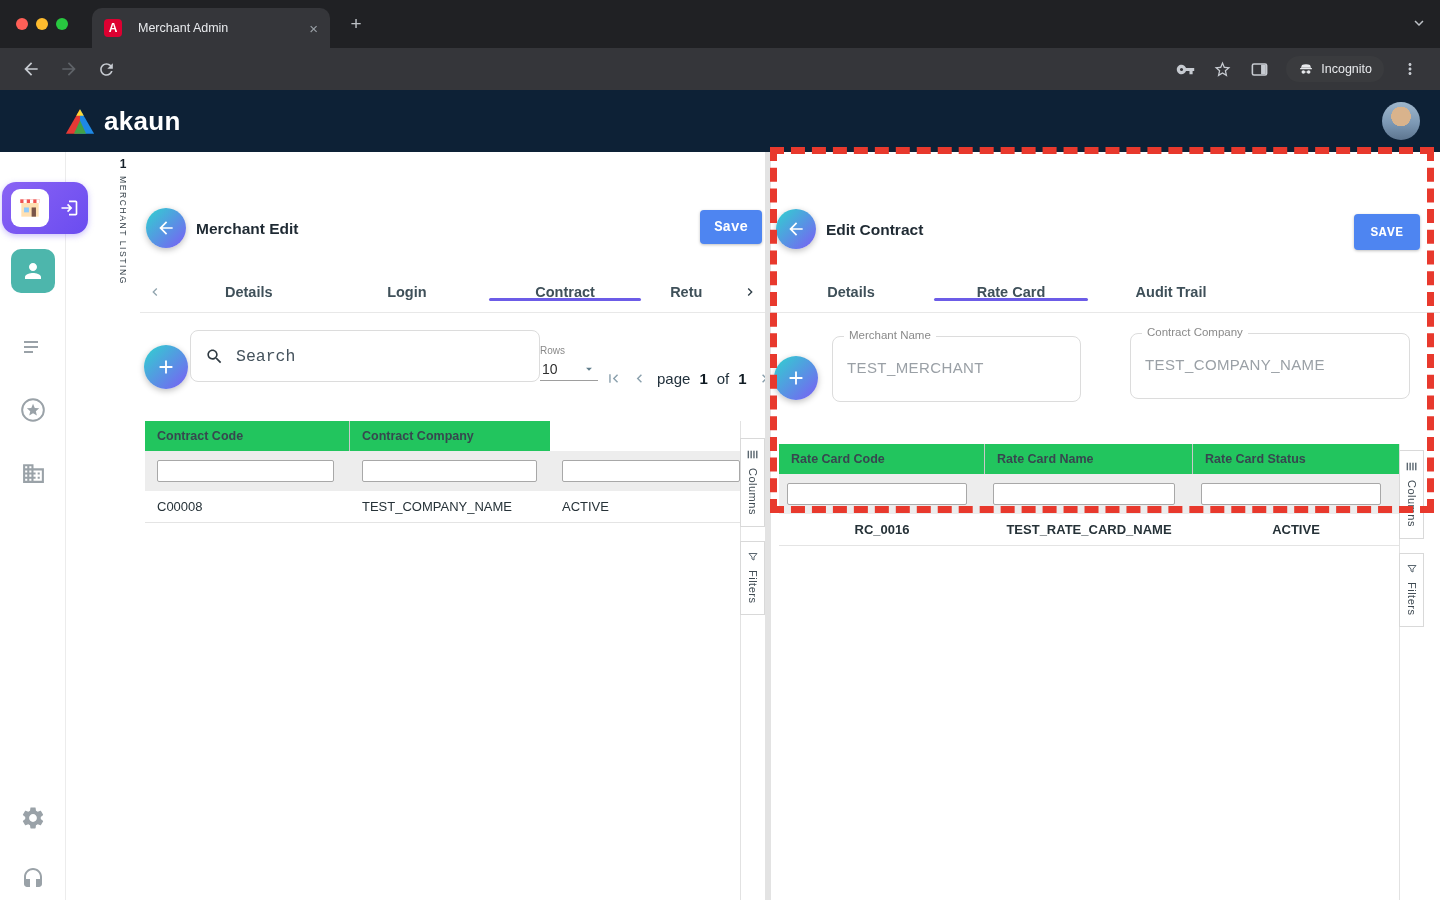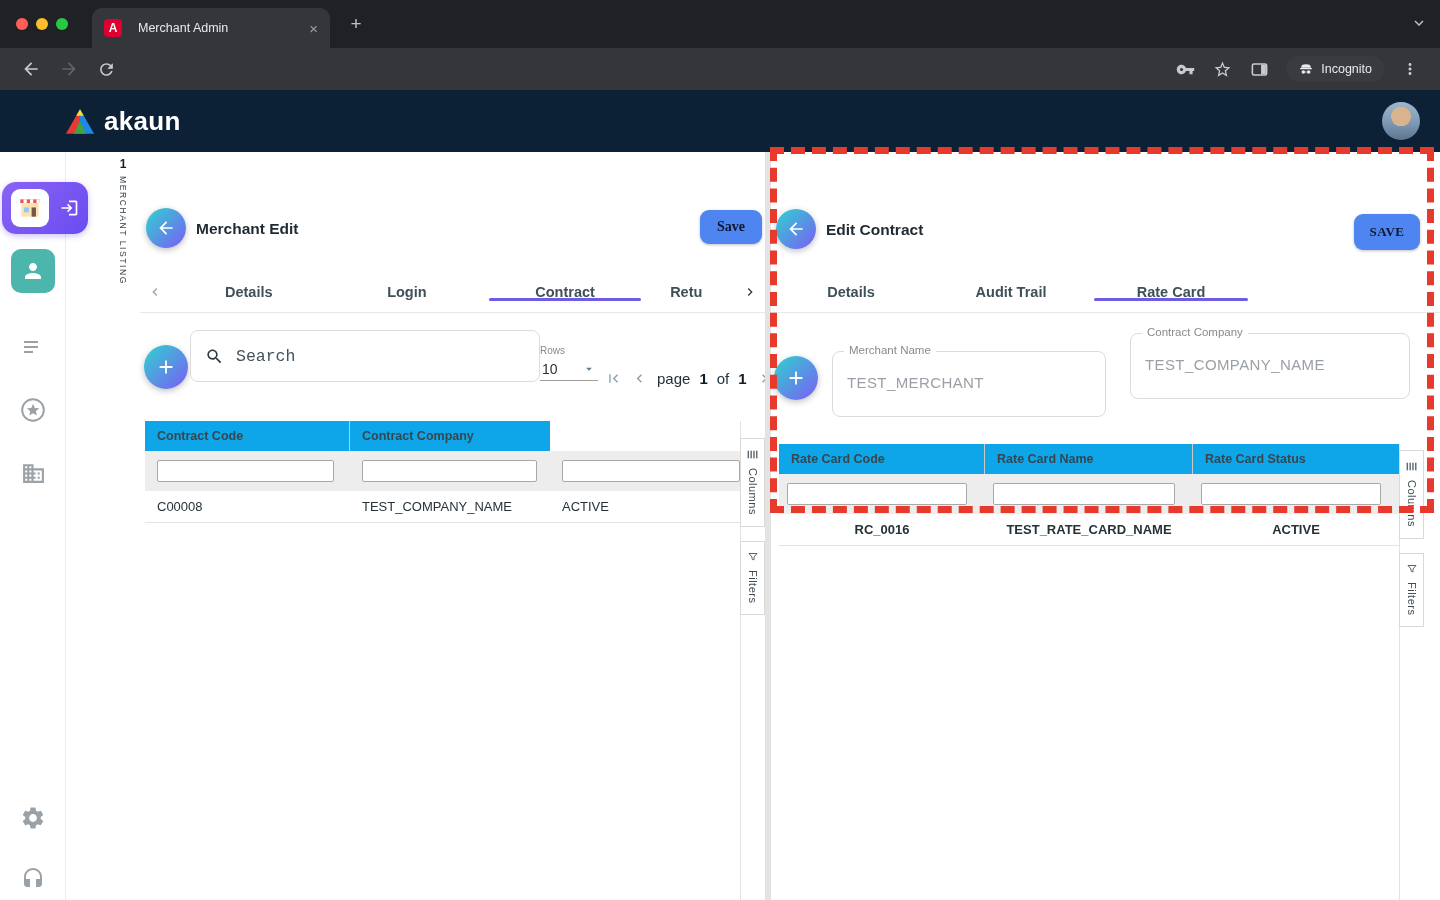--- a/index.html
+++ b/index.html
@@ -61,23 +61,23 @@
   .listing-label .vtext { writing-mode:vertical-rl; font-size:8.5px; letter-spacing:1.6px; color:#37424b; margin-top:5px; }
 
   .panel { position:absolute; top:0; height:748px; background:#fff;margin-top:46px; }
   .pdivider { position:absolute; left:765px; top:0; width:6px; height:748px; background:#e3e3e3; }
 
   .back-btn, .add-btn { border-radius:50%;
     background:linear-gradient(135deg,var(--grad-teal,#2fd3cf) 0%,var(--grad-violet,#7b5cf5) 100%);
     display:flex; align-items:center; justify-content:center; color:#fff; cursor:pointer;
     box-shadow:0 2px 6px rgba(0,0,0,.25); position:absolute; }
   .ptitle { position:absolute; font-size:15.5px; font-weight:700; color:#1f2a33; }
-  .btn-blue { position:absolute; background:var(--accent-blue,#4e85f1); color:#0f172a; border:none;
-              border-radius:9px; font-weight:600; cursor:pointer; box-shadow:0 1px 3px rgba(0,0,0,.25);
-              display:flex; align-items:center; justify-content:center; font-family:Liberation Serif, serif; }
+  .btn-blue { position:absolute; background:var(--accent-blue,#4e85f1); color:#ffffff; border:none;
+              border-radius:4px; font-weight:600; cursor:pointer; box-shadow:0 1px 3px rgba(0,0,0,.25);
+              display:flex; align-items:center; justify-content:center; font-family:Liberation Mono, monospace; }
 
   .tabrow { position:absolute; display:flex; align-items:center; border-bottom:1px solid #e8e8e8; }
   .tab { width:160px; display:flex; align-items:center; justify-content:center; font-size:14.5px;
          color:#3f5059; font-weight:600; position:relative; cursor:pointer; white-space:nowrap; }
   .tab.active::after { content:""; position:absolute; left:3px; right:3px; bottom:-1px; height:3px;
                        background:var(--accent-purple,#6c5ce7); border-radius:2px; }
   .tab.clip { width:92px; overflow:hidden; justify-content:flex-start; padding-left:26px; }
   .tab-chev { width:30px; display:flex; align-items:center; justify-content:center; color:#90a4ae; cursor:pointer; }
   .tab-chev.dark { margin-left:auto; color:#2f3e48; }
 
@@ -92,21 +92,21 @@
                    font-size:14px; color:#2f2f2f; padding:5px 2px 3px; cursor:pointer; }
   .rows .rselect svg { color:#607d8b; }
 
   .pager { position:absolute; display:flex; align-items:center; gap:9px; color:#8aa0ad; font-size:15px; }
   .pager .pic { display:flex; cursor:pointer; color:#8aa0ad; }
   .pager .pw { color:#22313c; font-weight:500; }
   .pager b { color:#101b23; font-weight:700; }
 
   .tbl { position:absolute; font-size:13px; }
   .tr { display:flex; }
-  .th { background:#0ea5e9; height:30px; display:flex; align-items:center; padding-left:12px;
+  .th { background:#22c55e; height:30px; display:flex; align-items:center; padding-left:12px;
         font-weight:700; font-size:12.5px; color:#37474f; border-right:1px solid #c9c9c9; }
   .th:last-child { border-right:none; }
   .tf { background:#ededed; height:40px; display:flex; align-items:center; }
   .tf input { height:22px; background:#fff; border:1px solid #a8a8a8; border-radius:2px; margin-left:12px; outline:none; font-family:inherit; }
   .td { height:32px; display:flex; align-items:center; padding-left:12px; color:#263238;
         background:#fff; border-bottom:1px solid #e4e4e4; font-size:13px; }
   .td.center { justify-content:center; padding-left:0; font-weight:600; }
 
   .edge-line { position:absolute; width:1px; background:#e2e2e2; }
 
@@ -412,31 +412,31 @@
       <div class="back-btn" style="left:5px;top:11px;width:40px;height:40px">
         <svg width="20" height="20" viewBox="0 0 24 24" fill="currentColor">
             <path d="M20 11H7.83l5.59-5.59L12 4l-8 8 8 8 1.41-1.41L7.83 13H20v-2z"></path>
           </svg>
       </div>
       <div class="ptitle" style="left:55px;top:23px">Edit Contract</div>
       <button class="btn-blue" style="left:583px;top:16px;width:66px;height:36px;font-size:13px;letter-spacing:.5px">SAVE</button>
 
       <div class="tabrow" style="left:0;top:73px;width:669px;height:42px">
         <div class="tab">Details</div>
+        <div class="tab active">Rate Card</div>
         <div class="tab">Audit Trail</div>
-        <div class="tab active">Rate Card</div>
       </div>
 
       <div class="add-btn" style="left:3px;top:158px;width:44px;height:44px">
         <svg width="22" height="22" viewBox="0 0 24 24" fill="currentColor">
             <path d="M19 13h-6v6h-2v-6H5v-2h6V5h2v6h6z"></path>
           </svg>
       </div>
 
-      <div class="field" style="left:61px;top:153px;width:274px;height:66px">
+      <div class="field" style="left:61px;top:138px;width:249px;height:66px">
         <span class="flabel">Merchant Name</span>
         <span class="fvalue">TEST_MERCHANT</span>
       </div>
       <div class="field" style="left:359px;top:135px;width:280px;height:66px">
         <span class="flabel">Contract Company</span>
         <span class="fvalue">TEST_COMPANY_NAME</span>
       </div>
 
       <div class="edge-line" style="left:628px;top:246px;height:502px"></div>
 

